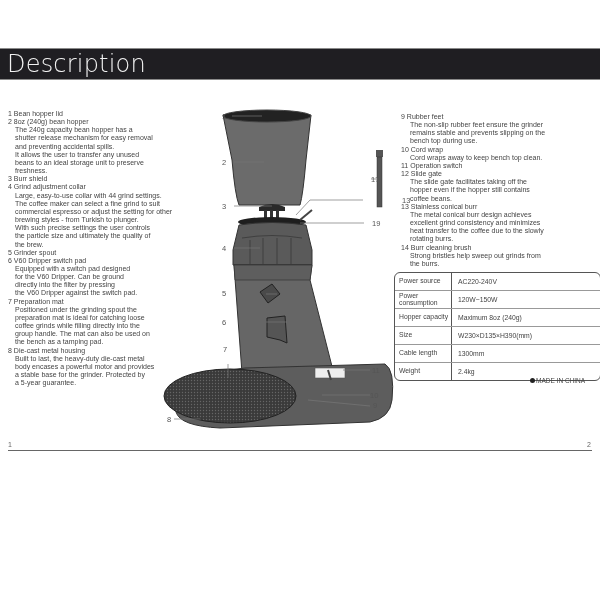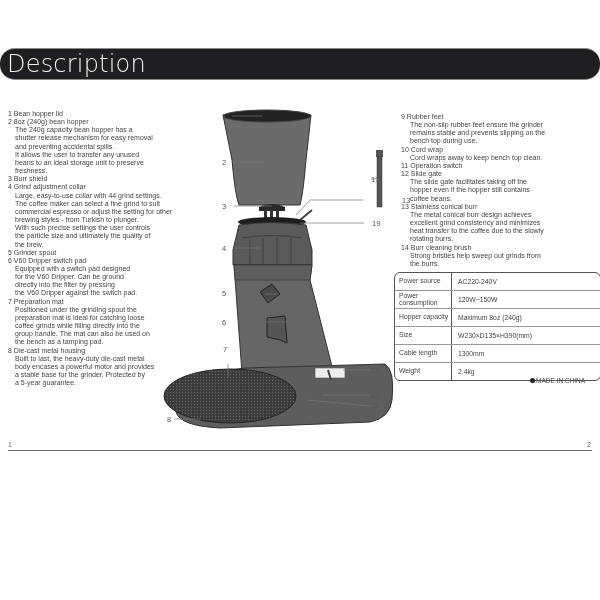--- a/index.html
+++ b/index.html
@@ -1,19 +1,19 @@
 <!DOCTYPE html>
 <html><head>
 <meta charset="utf-8">
 <style>
   html, body { margin:0; padding:0; background:#ffffff; }
   body { width:600px; height:600px; position:relative; overflow:hidden;
          font-family:"Liberation Sans", sans-serif; color:#333; }
   .header { position:absolute; left:0; top:48px; width:600px; height:30px;
-            background:#1f1e22; border-top:1px solid #8a8a8a; border-bottom:1px solid #8a8a8a;border-radius:15px; }
+            background:#1f1e22; border-top:1px solid #8a8a8a; border-bottom:1px solid #8a8a8a; }
   .header-title { position:absolute; left:7px; top:1px; font-size:24px; color:#f2f2f2;
                   font-family:"DejaVu Sans", sans-serif; font-weight:200; letter-spacing:0.2px; }
   .desc-left { position:absolute; left:8px; top:110px; width:190px; font-size:7px; line-height:8.15px; color:#444; }
   .desc-right { position:absolute; left:401px; top:113px; width:200px; font-size:7px; line-height:8.15px; color:#444; }
   .item-title { white-space:nowrap; }
   .item-body { padding-left:7px; }
   .desc-right .item-body { padding-left:9px; }
   .spec { position:absolute; left:394px; top:272px; width:205px; border:1px solid #555;
           border-radius:6px; border-collapse:separate; border-spacing:0; font-size:6.8px; color:#444; overflow:hidden; }
   .spec-row { display:flex; height:17px; border-bottom:1px solid #999; }

